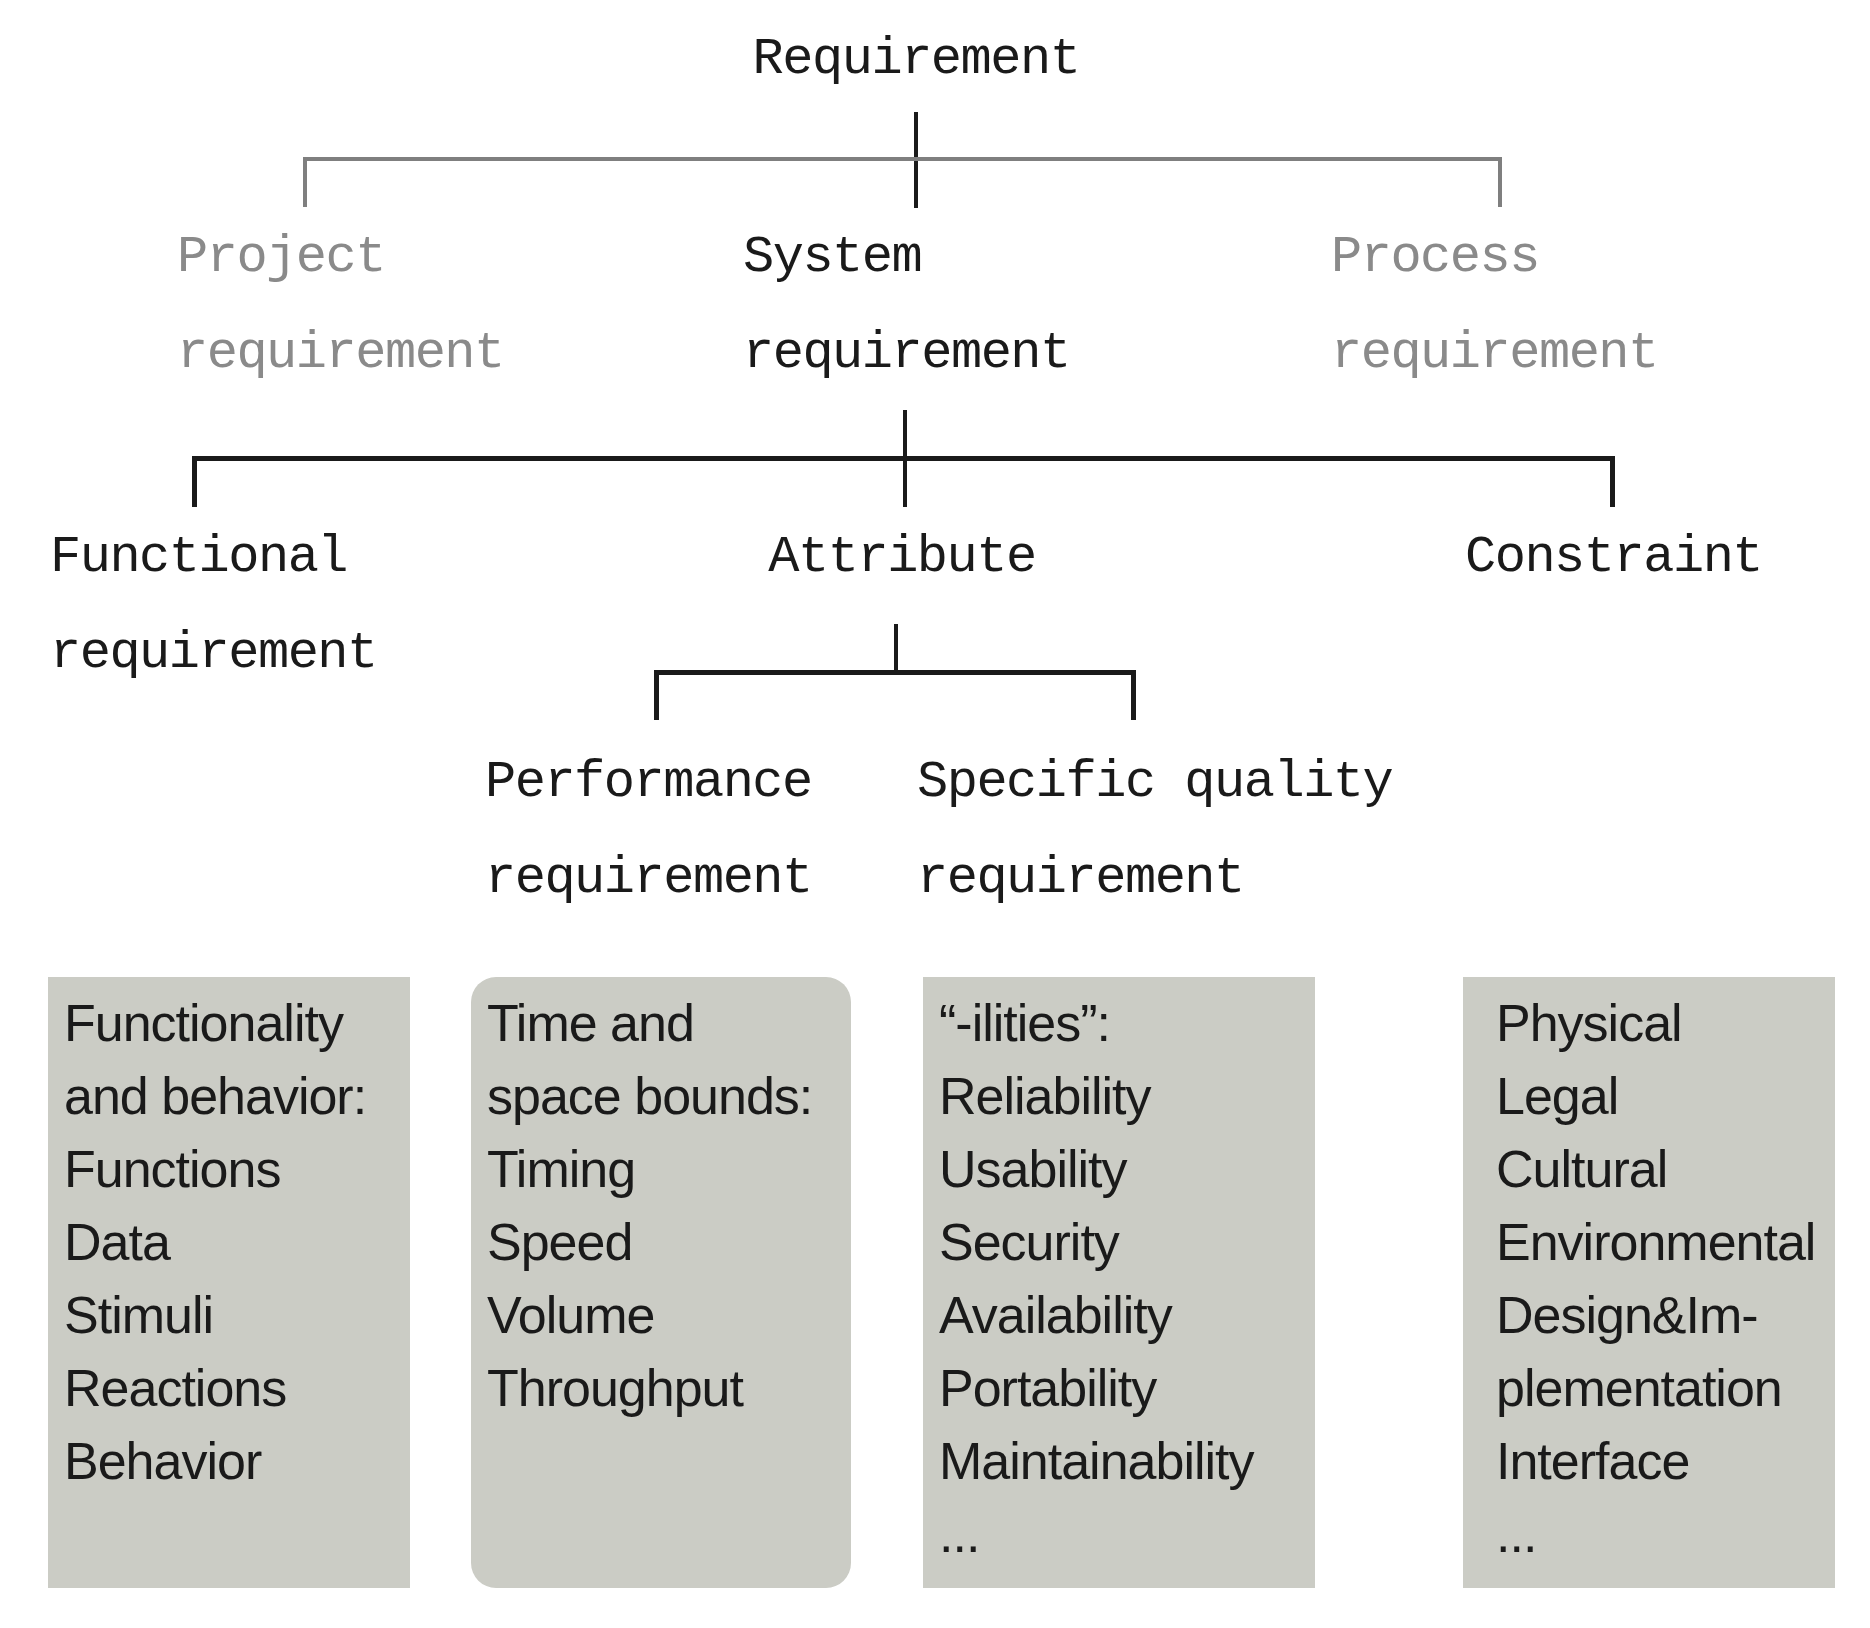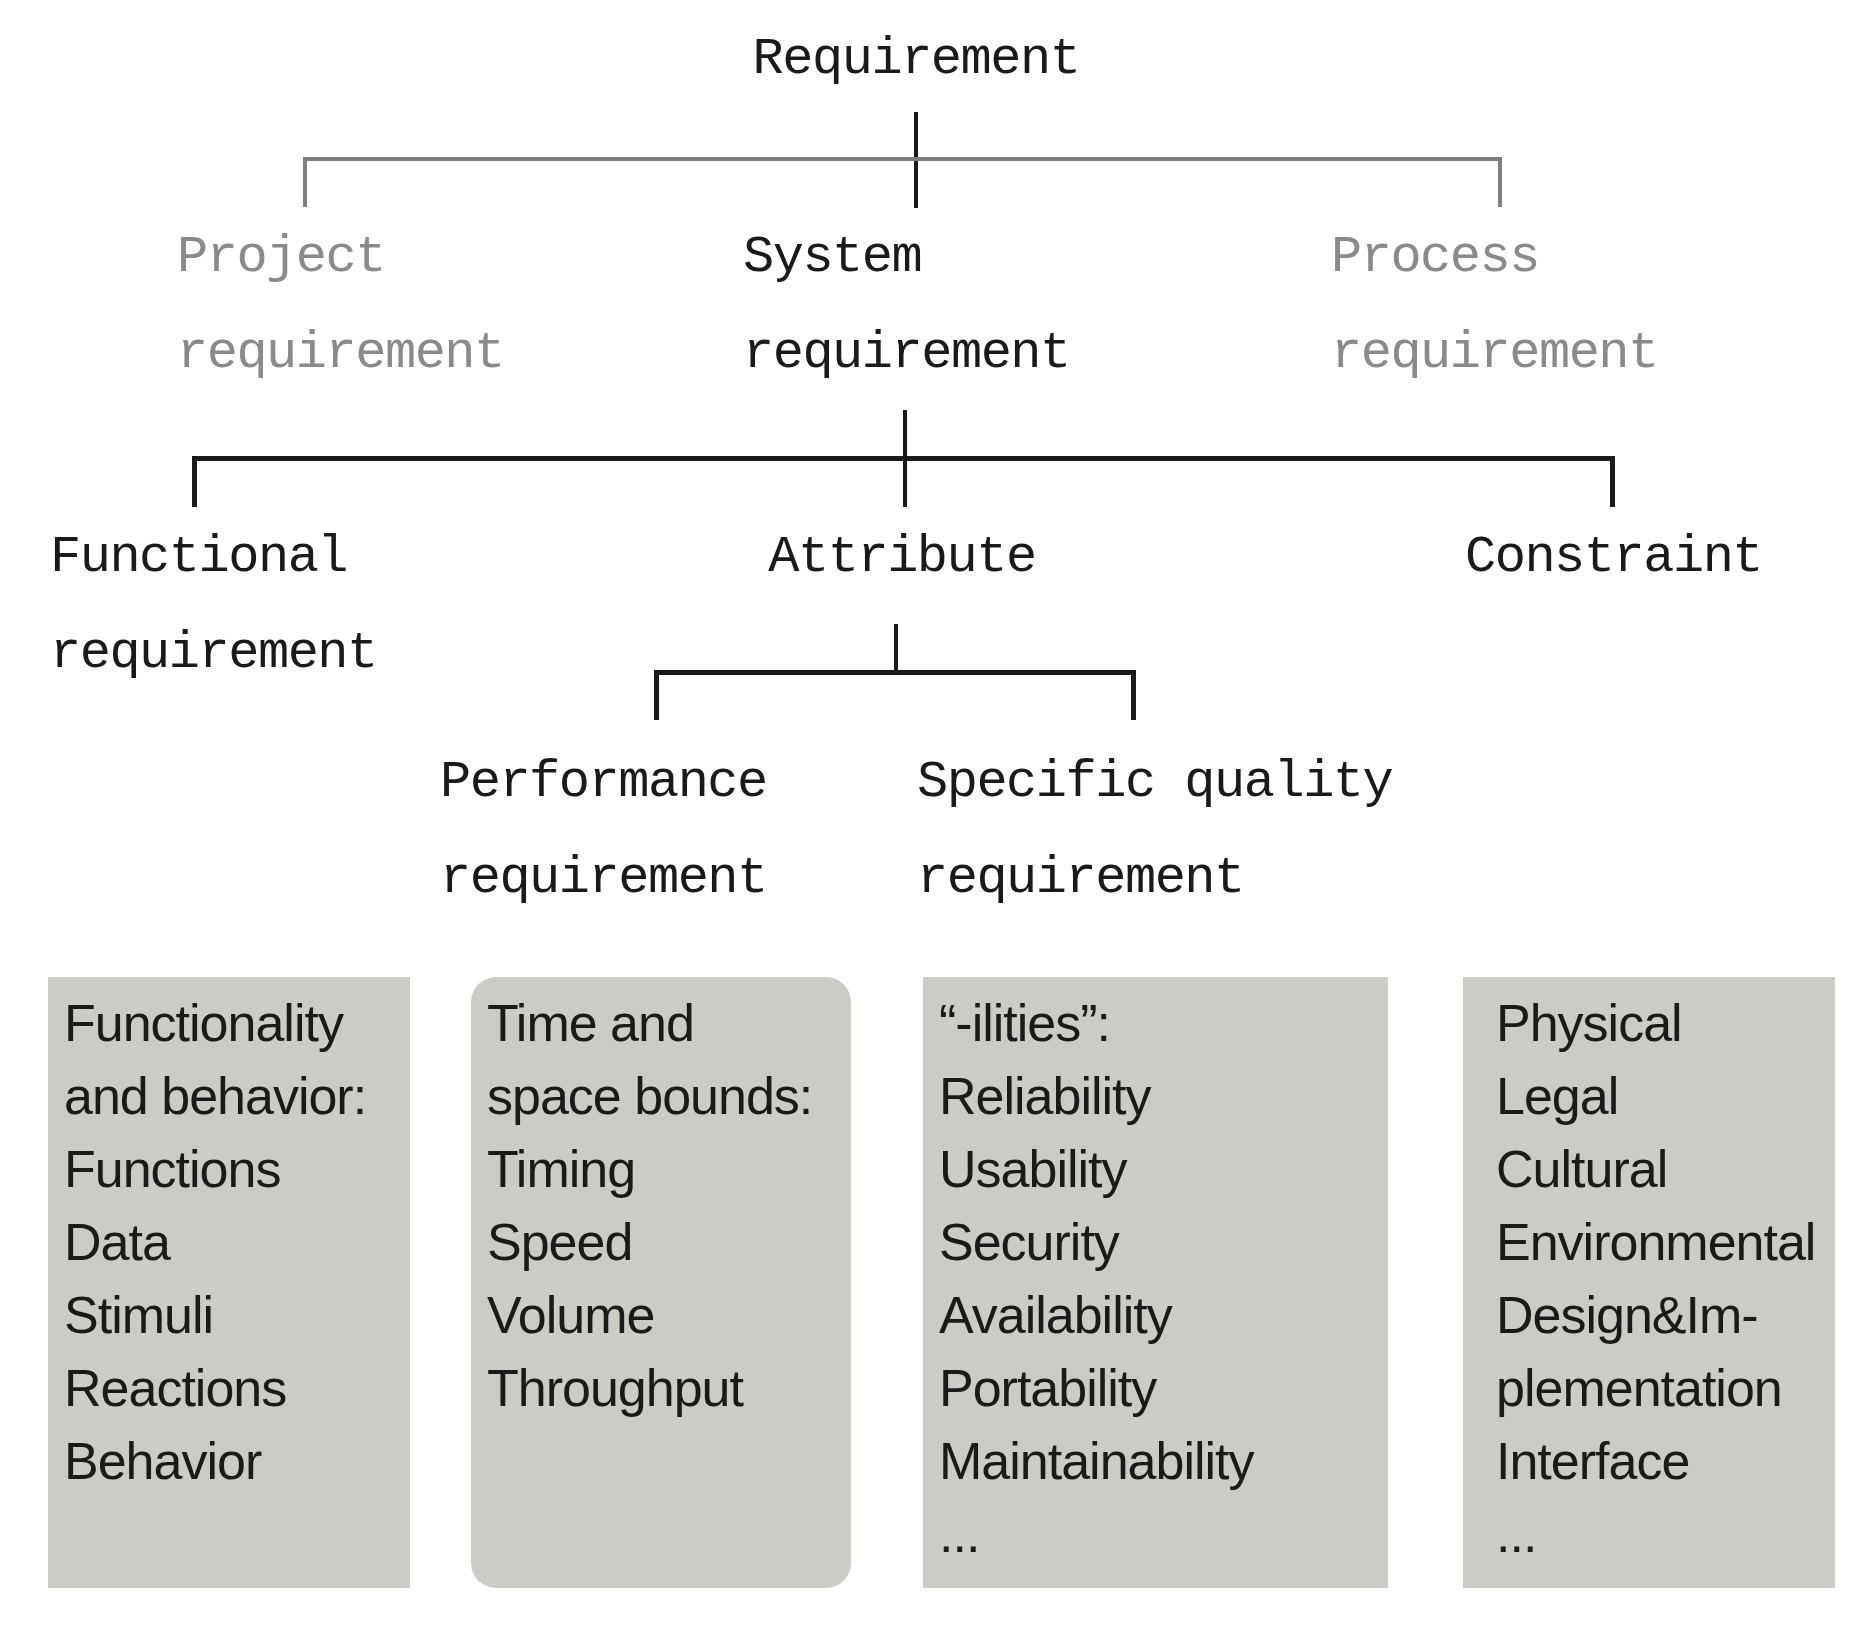--- a/index.html
+++ b/index.html
@@ -77,39 +77,39 @@
   <div class="label h" style="left:50px; top:510px;">Functional
 requirement</div>
   <div class="label h center" style="left:902px; top:510px;">Attribute</div>
   <div class="label h" style="left:1465px; top:510px;">Constraint</div>
 
   <div class="line" style="left:894px; top:624px; width:4px; height:50px;"></div>
   <div class="line" style="left:654px; top:670px; width:481px; height:5px;"></div>
   <div class="line" style="left:654px; top:670px; width:5px; height:50px;"></div>
   <div class="line" style="left:1131px; top:670px; width:5px; height:50px;"></div>
 
-  <div class="label h" style="left:440px; top:735px;">Performance
+  <div class="label h" style="left:485px; top:735px;">Performance
 requirement</div>
   <div class="label h" style="left:917px; top:735px;">Specific quality
 requirement</div>
 
   <div class="box" style="left:48px; width:362px;padding-left:16px;">Functionality
 and behavior:
 Functions
 Data
 Stimuli
 Reactions
 Behavior</div>
   <div class="box" style="left:471px; width:380px;border-radius:25px;">Time and
 space bounds:
 Timing
 Speed
 Volume
 Throughput</div>
-  <div class="box" style="left:923px; width:465px;">“-ilities”:
+  <div class="box" style="left:923px; width:392px;">“-ilities”:
 Reliability
 Usability
 Security
 Availability
 Portability
 Maintainability
 ...</div>
   <div class="box" style="left:1463px; width:372px;padding-left:33px;">Physical
 Legal
 Cultural

